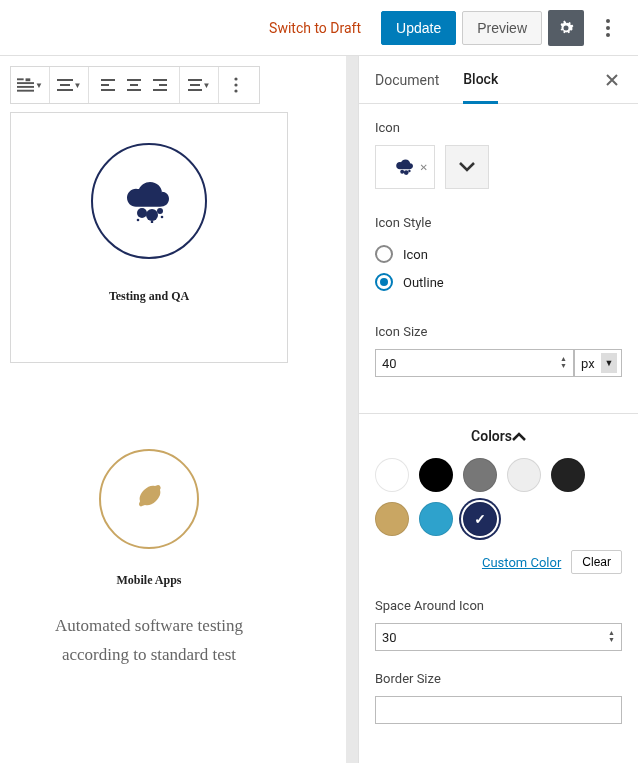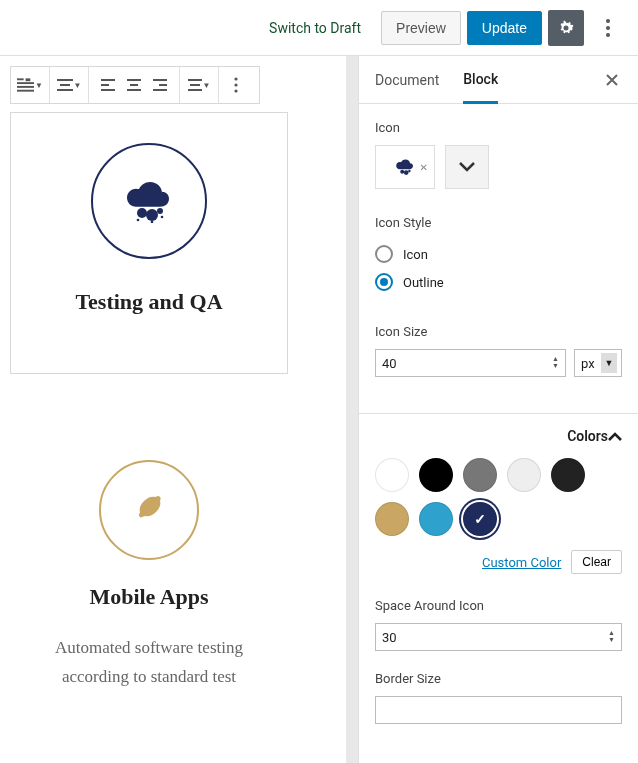--- a/index.html
+++ b/index.html
@@ -1,38 +1,38 @@
 <!DOCTYPE html>
 <html><head>
 <meta charset="utf-8">
 <style>
 * { box-sizing: border-box; margin: 0; padding: 0; }
 body { font-family: -apple-system, BlinkMacSystemFont, "Segoe UI", Roboto, sans-serif; font-size: 13px; color: #1e1e1e; background: #fff; width: 638px; height: 763px; overflow: hidden; position: relative; }
 
 .topbar { height: 56px; display: flex; align-items: center; justify-content: flex-end; padding: 0 12px; gap: 6px; border-bottom: 1px solid #e0e0e0; }
-.topbar .link { color: #14532d; font-size: 14px; margin-right: 14px; cursor: pointer; }
+.topbar .link { color: #c2410c; font-size: 14px; margin-right: 14px; cursor: pointer; }
 .topbar .btn { border: 1px solid #ccc; background: #f6f6f6; color: #555; padding: 8px 14px; font-size: 14px; cursor: pointer; border-radius: 2px; }
 .topbar .btn-primary { background: #007cba; color: #fff; border: 1px solid #007cba; }
 .topbar .icon-btn { width: 36px; height: 36px; display: flex; align-items: center; justify-content: center; border-radius: 2px; cursor: pointer; }
 .topbar .settings { background: #555d66; color: #fff; }
 .topbar .dots { color: #555; font-size: 18px; }
 
 .main { display: flex; height: 707px; }
 .editor { flex: 1; padding: 10px; background: #fff; position: relative; overflow: hidden; }
 
 .block-toolbar { display: flex; border: 1px solid #d8d8d8; background: #fff; width: 250px; height: 38px; margin-bottom: 8px; }
 .block-toolbar .tgroup { display: flex; align-items: center; border-right: 1px solid #e0e0e0; padding: 0 6px; }
 .block-toolbar .titem { width: 26px; height: 26px; display: flex; align-items: center; justify-content: center; color: #555; cursor: pointer; }
 .block-toolbar .caret { font-size: 8px; color: #555; margin-left: 1px; }
 .block-toolbar .more { width: 34px; display: flex; align-items: center; justify-content: center; color: #555; cursor: pointer; }
 
 .block-card { border: 1px solid #d8d8d8; width: 278px; padding: 30px 20px 34px; text-align: center; }
 .icon-circle { width: 116px; height: 116px; border: 2px solid #1e2b5c; border-radius: 50%; margin: 0 auto 30px; display: flex; align-items: center; justify-content: center; }
 .icon-circle.gold { border-color: #c9a663; width: 100px; height: 100px; margin-bottom: 24px; }
-.block-title { font-family: Georgia, serif; font-weight: bold; font-size: 22px; color: #222; margin-bottom: 24px; }
+.block-title { font-family: Georgia, serif; font-weight: bold; font-size: 12px; color: #222; margin-bottom: 24px; }
 .block-desc { font-family: Georgia, serif; font-size: 17px; color: #666; line-height: 1.7; }
 .block-desc .wavy { text-decoration-line: underline; text-decoration-style: wavy; text-decoration-color: #c84e4e; }
 
 .block-card2 { width: 278px; padding: 40px 20px 0; text-align: center; margin-top: 46px; }
 
 .scrollgap { width: 12px; background: #e8e8e8; }
 
 .sidebar { width: 280px; border-left: 1px solid #e0e0e0; background: #fff; overflow-y: auto; }
 .tabs { display: flex; align-items: center; border-bottom: 1px solid #e0e0e0; padding: 0 16px; height: 48px; position: relative; }
 .tab { font-size: 14px; color: #555; padding: 14px 0; margin-right: 24px; cursor: pointer; }
@@ -45,48 +45,48 @@
 .icon-box { width: 60px; height: 44px; border: 1px solid #ddd; display: flex; align-items: center; justify-content: center; cursor: pointer; position: relative; }
 .icon-box .mini { font-size: 10px; color: #888; position: absolute; right: 6px; top: 50%; transform: translateY(-50%); }
 .chev-box { width: 44px; height: 44px; border: 1px solid #ddd; background: #f3f3f3; display: flex; align-items: center; justify-content: center; cursor: pointer; }
 
 .radios { margin-bottom: 28px; }
 .radio-row { display: flex; align-items: center; gap: 10px; padding: 5px 0; cursor: pointer; }
 .radio { width: 18px; height: 18px; border: 2px solid #888; border-radius: 50%; display: flex; align-items: center; justify-content: center; }
 .radio.checked { border-color: #007cba; }
 .radio.checked::after { content: ""; width: 8px; height: 8px; background: #007cba; border-radius: 50%; }
 
-.size-row { display: flex; gap: 8px; margin-bottom: 20px; }
+.size-row { display: flex; margin-bottom: 20px; }
 .num-input { flex: 1; border: 1px solid #bbb; height: 28px; padding: 0 6px; font-size: 13px; display: flex; align-items: center; justify-content: space-between; }
 .spinner { display: flex; flex-direction: column; font-size: 7px; line-height: 7px; color: #555; cursor: pointer; }
 .unit-sel { width: 48px; border: 1px solid #bbb; height: 28px; display: flex; align-items: center; justify-content: space-between; padding: 0 4px 0 6px; font-size: 13px; cursor: pointer; }
 .unit-sel .chev-bg { width: 16px; height: 20px; background: #ddd; display: flex; align-items: center; justify-content: center; font-size: 9px; }
 
-.section-header { display: flex; align-items: center; justify-content: flex-end; padding: 14px 16px; border-top: 1px solid #e0e0e0; cursor: pointer; }
+.section-header { display: flex; align-items: center; justify-content: center; padding: 14px 16px; border-top: 1px solid #e0e0e0; cursor: pointer; }
 .section-header .title { font-weight: 600; font-size: 14px; color: #1e1e1e; }
 .section-body { padding: 0 16px 20px; }
 .color-label-row { display: flex; align-items: center; gap: 10px; margin: 10px 0 12px; }
 .swatch-sm { width: 24px; height: 18px; background: #1e2b5c; }
 .swatches { display: flex; flex-wrap: wrap; gap: 10px; margin-bottom: 14px; max-width: 220px; }
 .swatch { width: 34px; height: 34px; border-radius: 50%; cursor: pointer; border: 1px solid rgba(0,0,0,0.1); }
 .swatch.sel { box-shadow: 0 0 0 2px #fff, 0 0 0 4px #1e2b5c; position: relative; }
 .swatch.sel::after { content: "✓"; color: #fff; position: absolute; left: 50%; top: 50%; transform: translate(-50%,-50%); font-size: 14px; font-weight: bold; }
 .color-actions { display: flex; align-items: center; justify-content: flex-end; gap: 10px; margin-bottom: 24px; }
 .custom-link { color: #007cba; text-decoration: underline; font-size: 13px; cursor: pointer; }
 .clear-btn { border: 1px solid #ccc; background: #fff; padding: 4px 10px; font-size: 12px; cursor: pointer; border-radius: 2px; }
 
 svg { display: block; }
 </style>
 </head>
 <body>
 
 <div class="topbar">
   <span class="link">Switch to Draft</span>
+  <button class="btn btn-primary">Update</button>
   <button class="btn">Preview</button>
-  <button class="btn btn-primary">Update</button>
   <div class="icon-btn settings">
     <svg width="20" height="20" viewBox="0 0 24 24" fill="#fff">
         <path d="M19.4 13l.6-1-.6-1 1.5-1.2-1-1.7-1.9.4-.8-.8.4-1.9-1.7-1-1.2 1.5-1-.6-1 .6L10.5 3l-1.7 1 .4 1.9-.8.8-1.9-.4-1 1.7L7 10.2l-.6 1 .6 1-1.5 1.2 1 1.7 1.9-.4.8.8-.4 1.9 1.7 1 1.2-1.5 1 .6 1-.6 1.2 1.5 1.7-1-.4-1.9.8-.8 1.9.4 1-1.7L19.4 13zM12 15a3 3 0 110-6 3 3 0 010 6z"></path>
       </svg>
   </div>
   <div class="icon-btn dots">
     <svg width="4" height="18" viewBox="0 0 4 18" fill="#555">
         <circle cx="2" cy="2" r="2"></circle>
         <circle cx="2" cy="9" r="2"></circle>
         <circle cx="2" cy="16" r="2"></circle>

